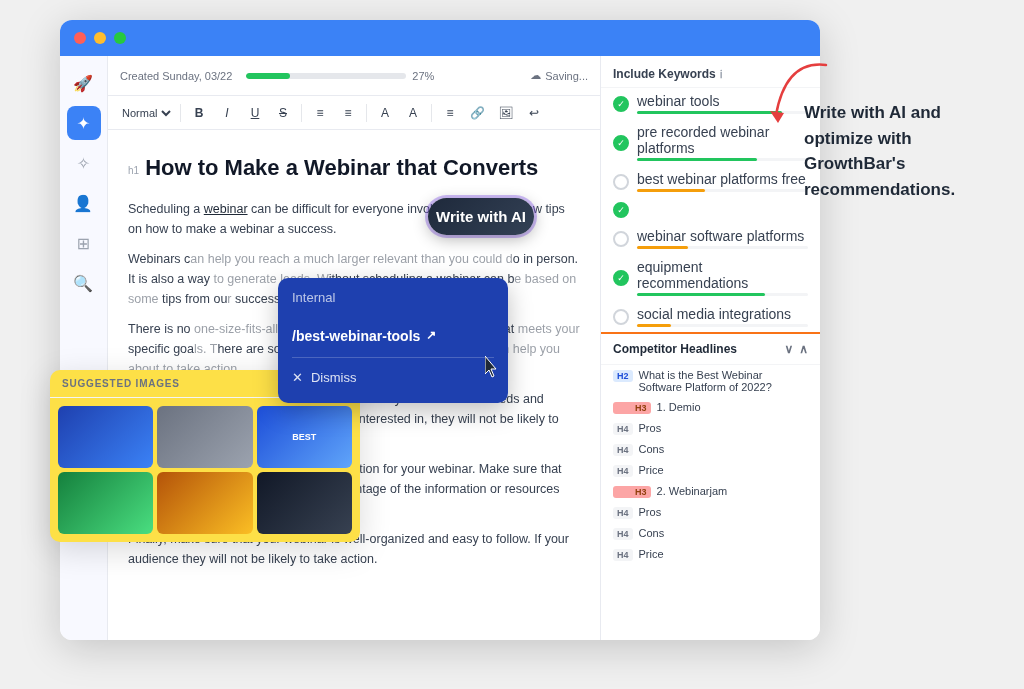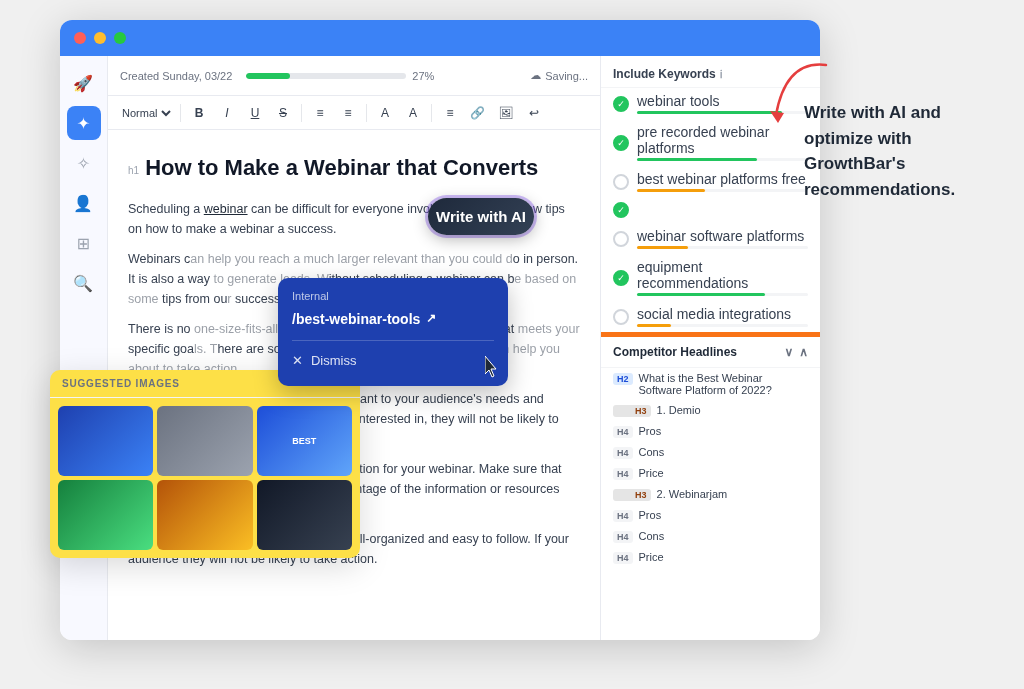--- a/index.html
+++ b/index.html
@@ -209,23 +209,23 @@
       left: 170px;
       background: #1e40af;
       color: #fff;
       border-radius: 10px;
       padding: 10px 14px 14px;
       width: 230px;
       z-index: 20;
       box-shadow: 0 8px 24px rgba(0,0,0,0.25);
     }
     .internal-popup-label {
-      font-size: 11px;
+      font-size: 13px;
       color: rgba(255,255,255,0.7);
-      margin-bottom: 2px;
+      margin-bottom: 16px;
     }
     .internal-popup-link {
       font-size: 14px;
       font-weight: 600;
       color: #fff;
       display: flex;
       align-items: center;
       gap: 6px;
     }
     .internal-popup-link .ext-icon {
@@ -303,21 +303,21 @@
       flex: 1;
     }
     .kw-name { font-size: 14px; color: #374151; }
 
     
     .competitor-header {
       padding: 8px 12px;
       font-size: 12px;
       font-weight: 600;
       color: #1f2937;
-      border-top: 5px solid #f97316;
+      border-top: 2px solid #f97316;
       border-bottom: 1px solid #f3f4f6;
       display: flex;
       align-items: center;
       justify-content: space-between;
     }
     .competitor-header-icons {
       display: flex;
       gap: 6px;
     }
     .comp-item {
@@ -332,21 +332,21 @@
       font-size: 9px;
       font-weight: 700;
       color: #6b7280;
       background: #f3f4f6;
       border-radius: 3px;
       padding: 1px 4px;
       flex-shrink: 0;
       margin-top: 1px;
     }
     .comp-tag.h2 { background: #dbeafe; color: #1d4ed8; }
-    .comp-tag.h3 { background: #e5e5e5; color: #92400e; padding-left: 22px; }
+    .comp-tag.h3 { background: #fca5a5; color: #92400e; padding-left: 22px; }
     .comp-tag.h4 { background: #f3f4f6; color: #6b7280; }
 
     
     .suggested-images {
       position: absolute;
       left: 50px;
       top: 370px;
       width: 310px;
       background: #fde047;
       border-radius: 10px;
@@ -362,21 +362,21 @@
       letter-spacing: 0.08em;
       border-bottom: 1px solid #f3f4f6;
     }
     .si-grid {
       display: grid;
       grid-template-columns: repeat(3, 1fr);
       gap: 4px;
       padding: 8px;
     }
     .si-img {
-      height: 70px;
+      height: 62px;
       border-radius: 6px;
       overflow: hidden;
       background: #e5e7eb;
     }
     .si-img-inner {
       width: 100%;
       height: 100%;
       display: flex;
       align-items: center;
       justify-content: center;

